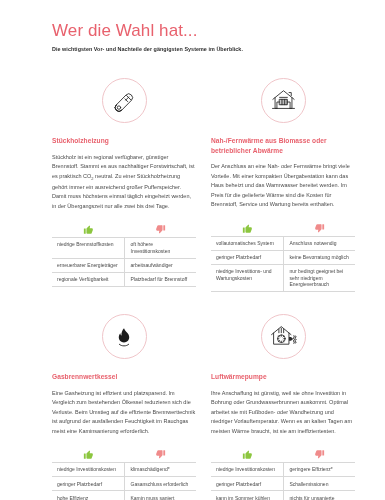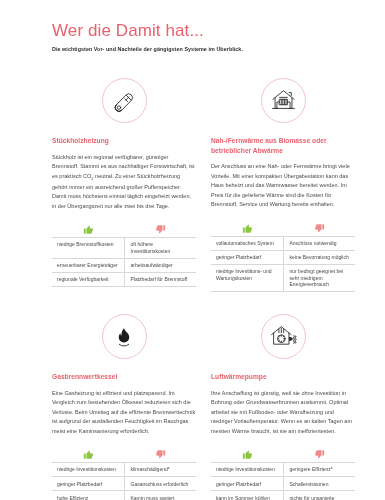--- a/index.html
+++ b/index.html
@@ -124,21 +124,21 @@
   .pc-table td.col-con { padding-left: 6px; }
 
   .row-gap-spacer { height: 22px; }
 </style>
 </head>
 <body>
 
 <div class="page">
 
   <div class="header">
-    <h1 class="main-title">Wer die Damit hat...</h1>
+    <h1 class="main-title">Wer die Wahl hat...</h1>
     <p class="subtitle">Die wichtigsten Vor- und Nachteile der gängigsten Systeme im Überblick.</p>
   </div>
 
   <div class="grid">
 
     <div class="system">
       <div class="icon-wrap">
         <div class="icon-circle">
           <span>
             <svg width="26" height="26" viewBox="0 0 32 32" fill="none" stroke="#2b2b2b" stroke-width="1.1" stroke-linecap="round" stroke-linejoin="round">

